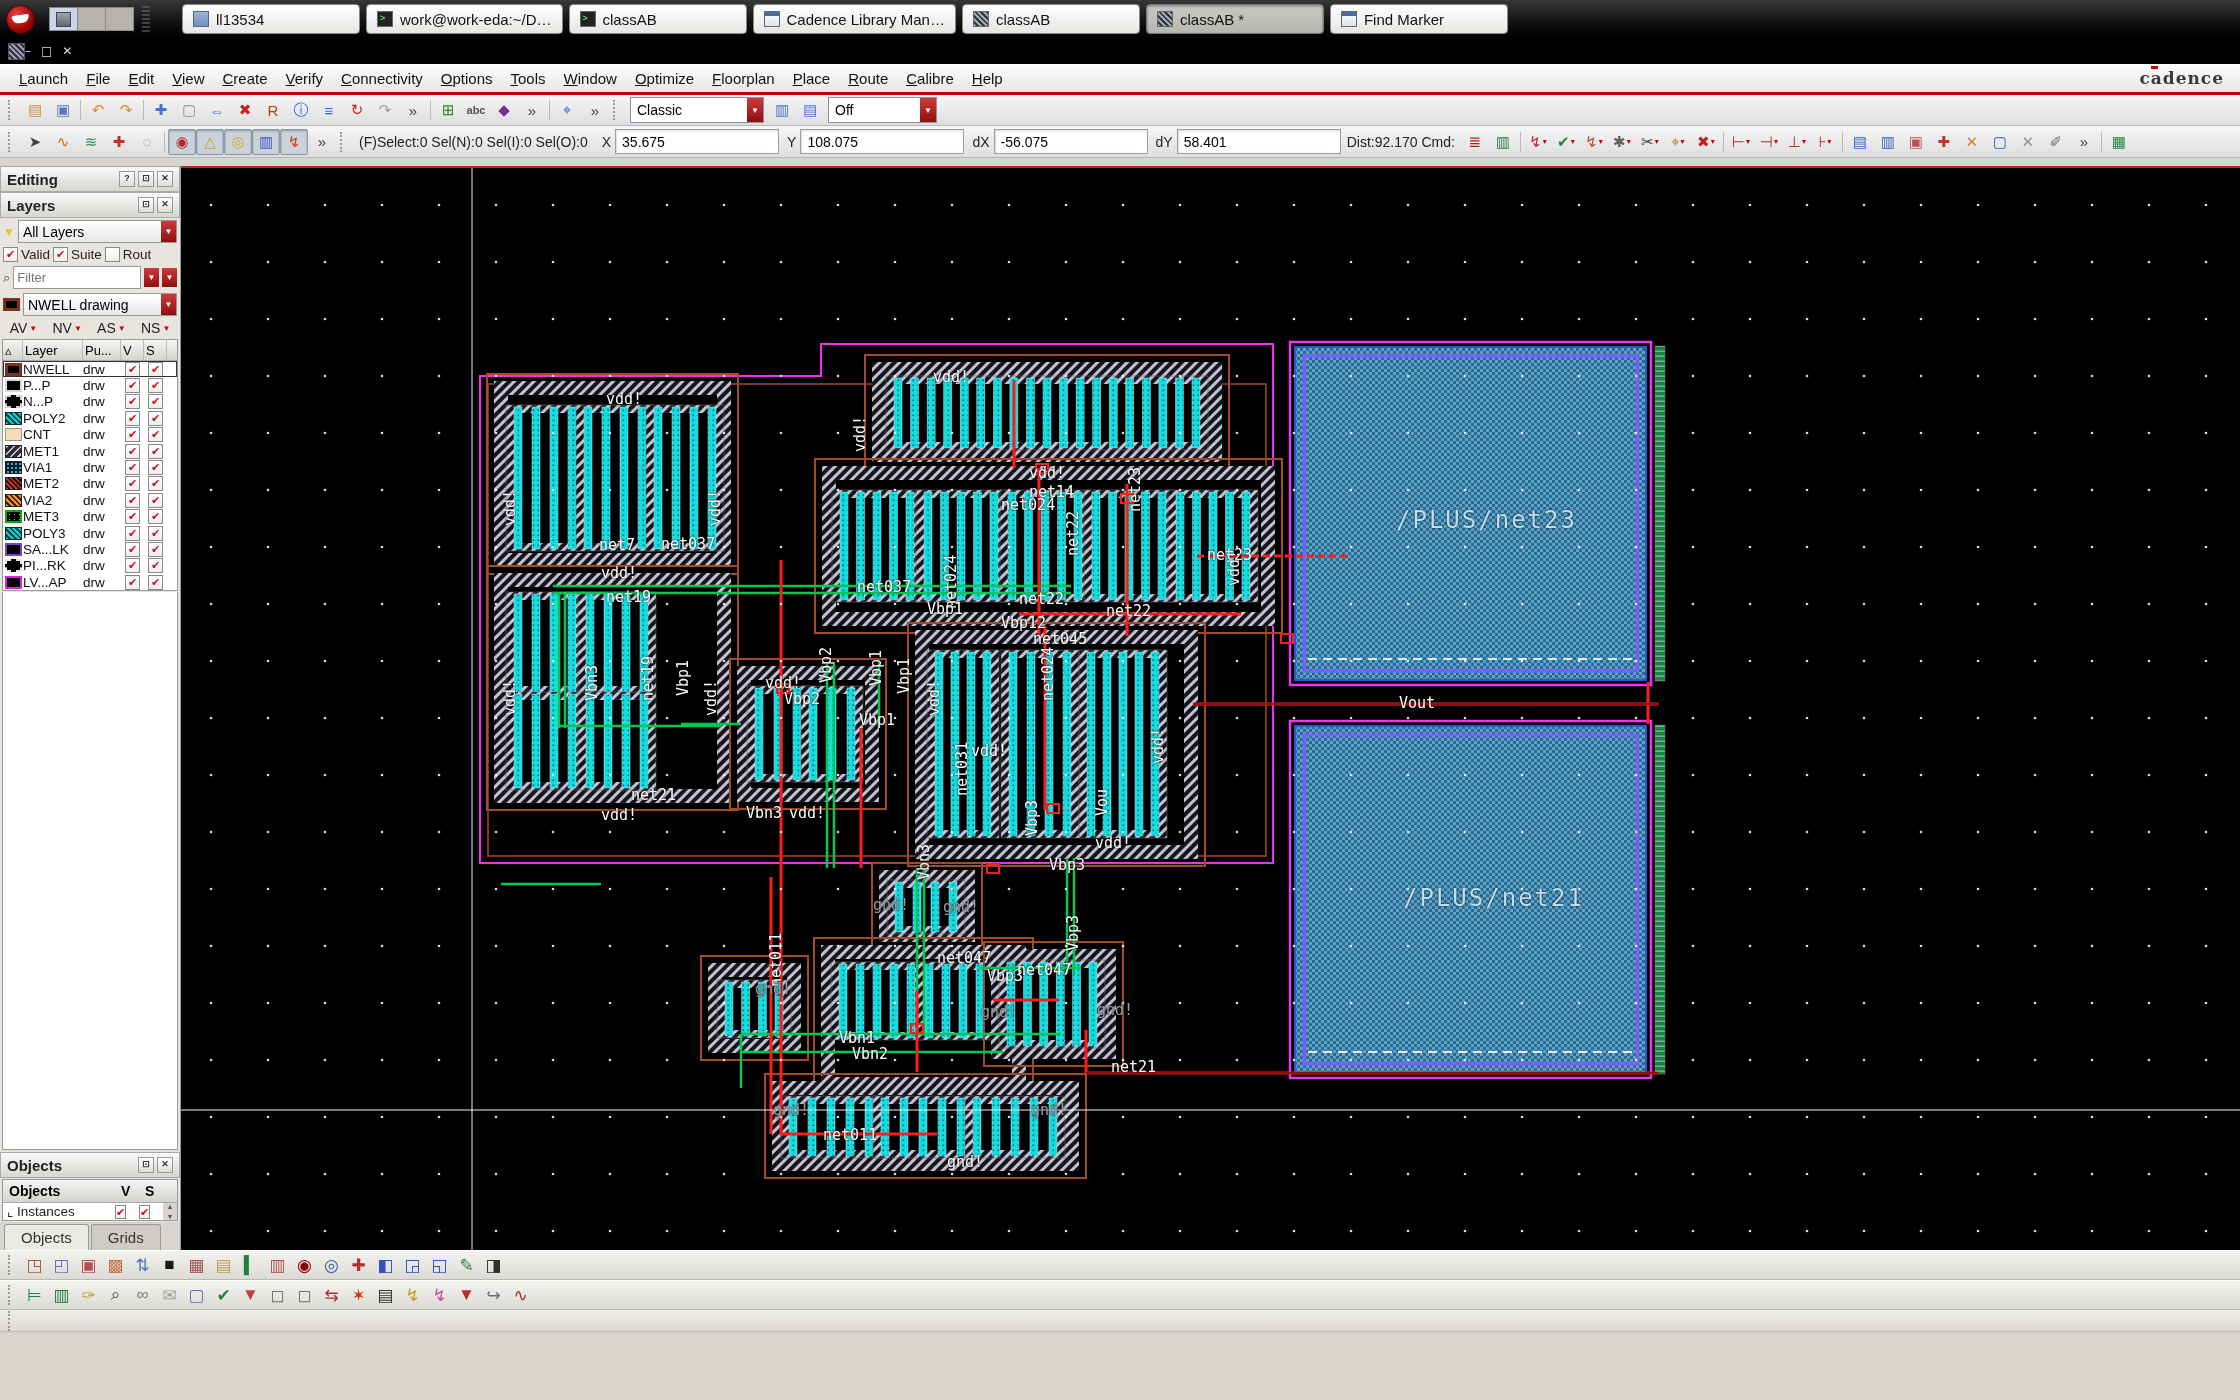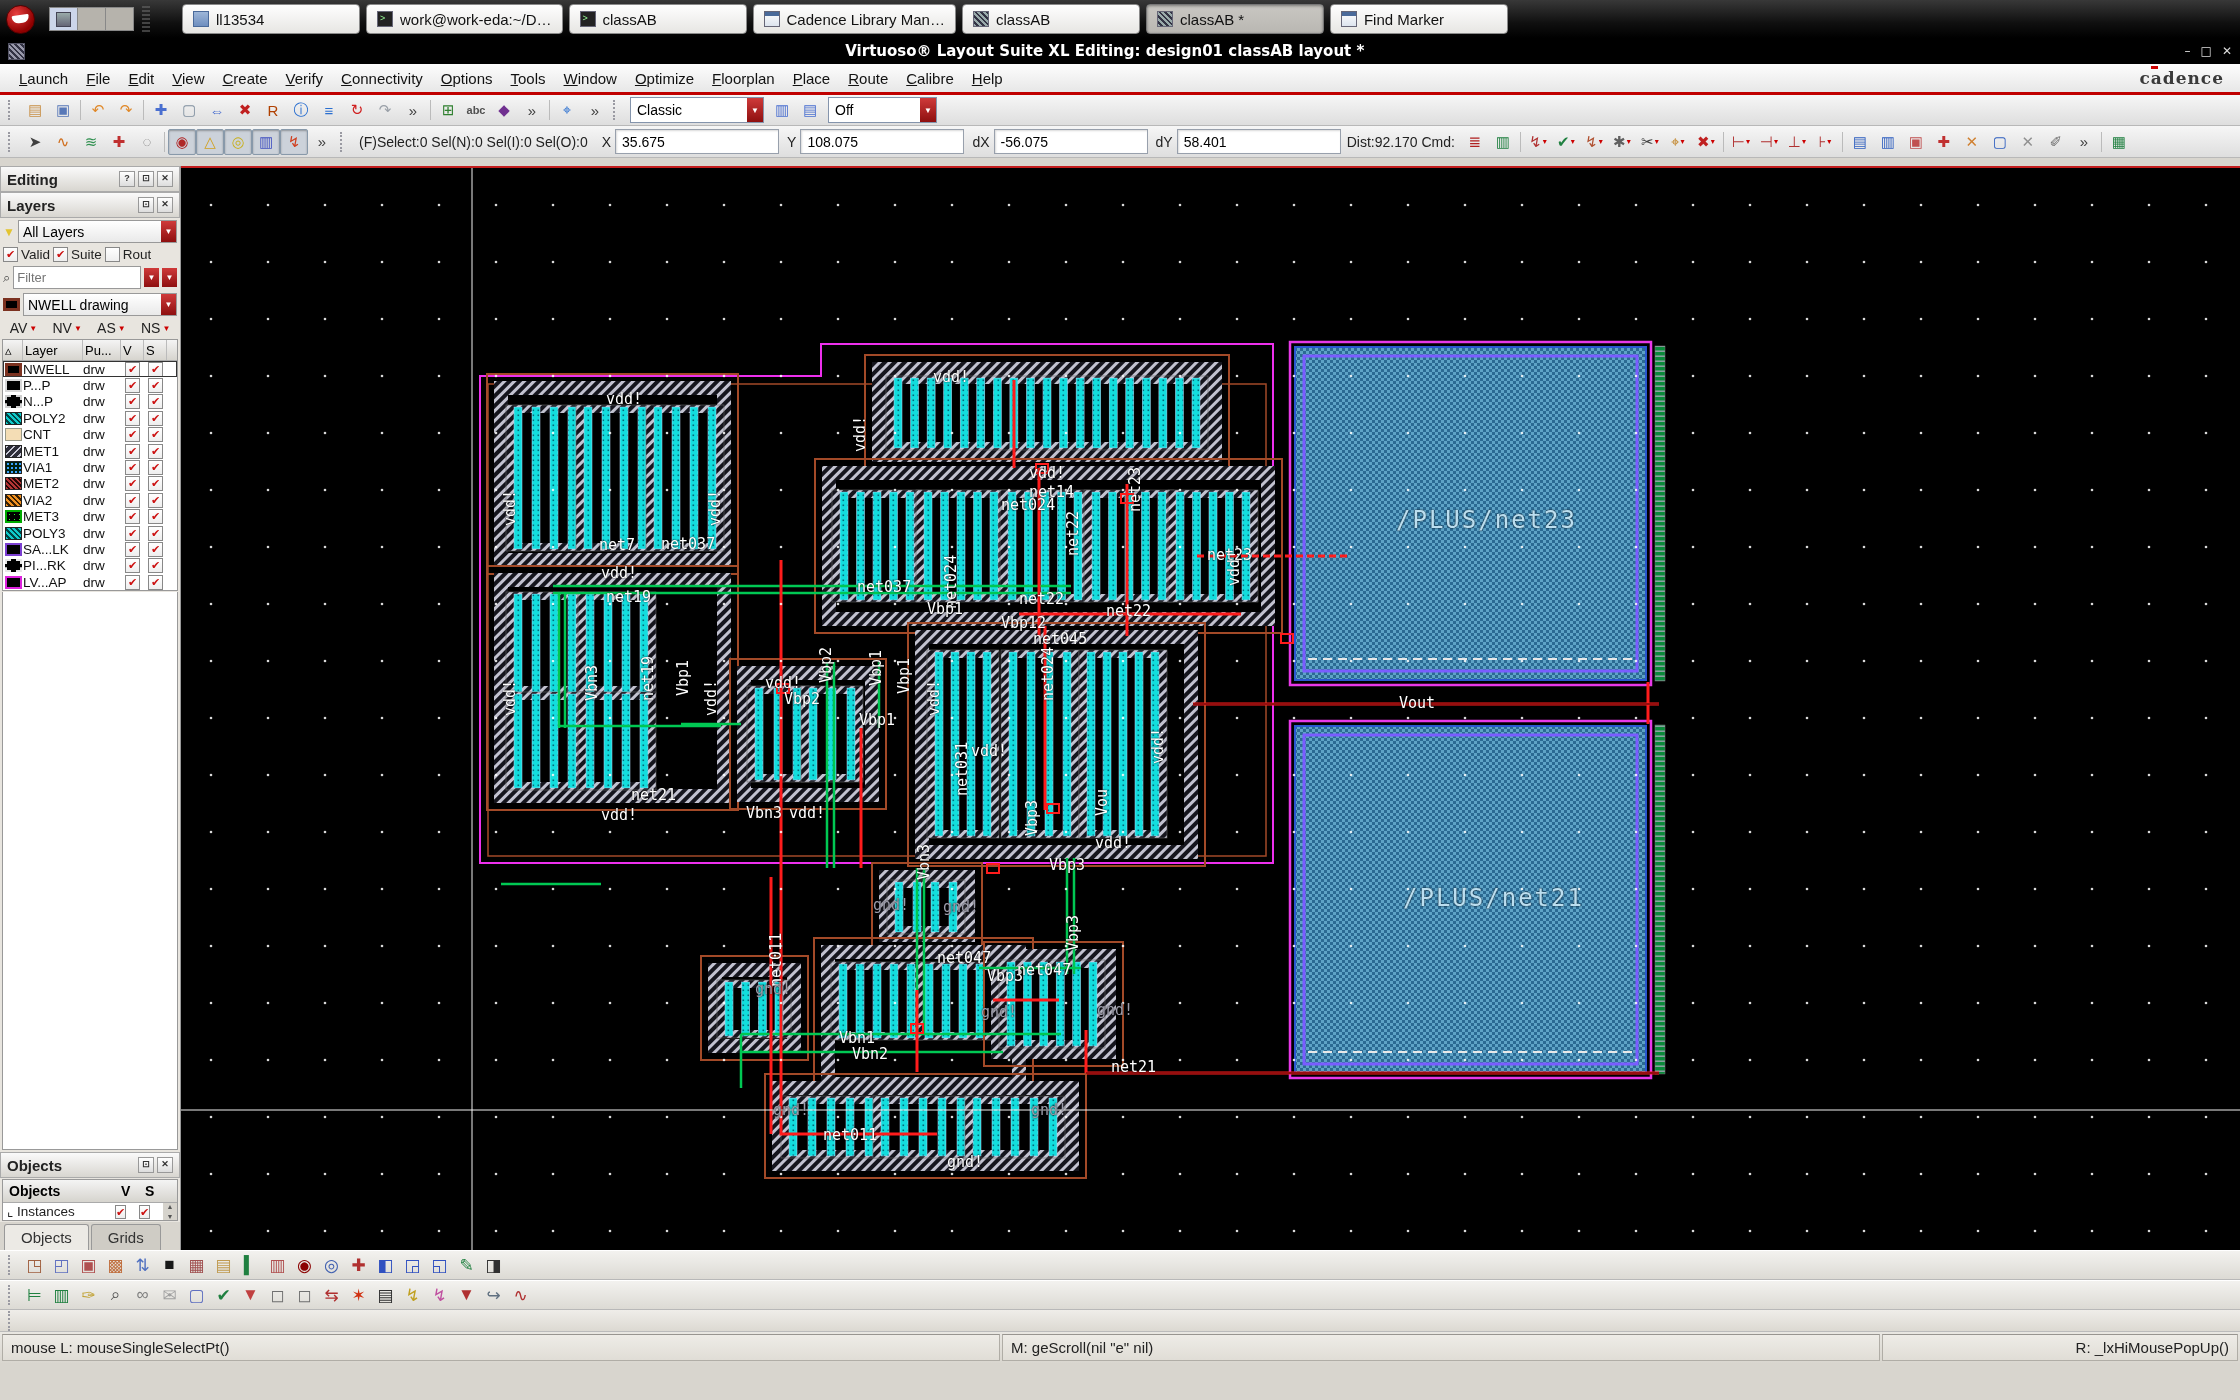--- a/index.html
+++ b/index.html
@@ -176,21 +176,20 @@
         </div>
         <div class="task">
           <span class="ticon window"></span>
           <span>Find Marker</span>
         </div>
       </div>
   </div>
 
   <div class="titlebar">
     <div class="wicon"></div>
-    <div class="ttl">Virtuoso® Layout Suite XL Editing: design01 classAB layout *</div>
     <div class="winbtns">
       <span>–</span>
       <span>□</span>
       <span>✕</span>
     </div>
   </div>
 
   <div class="menubar" id="menubar">
       <div class="menu-item"><u>L</u>aunch</div>
       <div class="menu-item"><u>F</u>ile</div>
@@ -1802,18 +1801,13 @@
       <div class="bicon" style="color: rgb(192, 160, 32);">↯</div>
       <div class="bicon" style="color: rgb(192, 80, 160);">↯</div>
       <div class="bicon" style="color: rgb(176, 48, 48);">▼</div>
       <div class="bicon" style="color: rgb(96, 112, 128);">↪</div>
       <div class="bicon" style="color: rgb(176, 48, 48);">∿</div>
     </div>
   <div class="gapstrip">
       <div class="handle"></div>
     </div>
 
-  <div class="statusrow">
-    <div class="sseg l">mouse L: mouseSingleSelectPt()</div>
-    <div class="sseg m">M: geScroll(nil "e"   nil)</div>
-    <div class="sseg r">R: _lxHiMousePopUp()</div>
-  </div>
 </div>
 
 </body></html>

